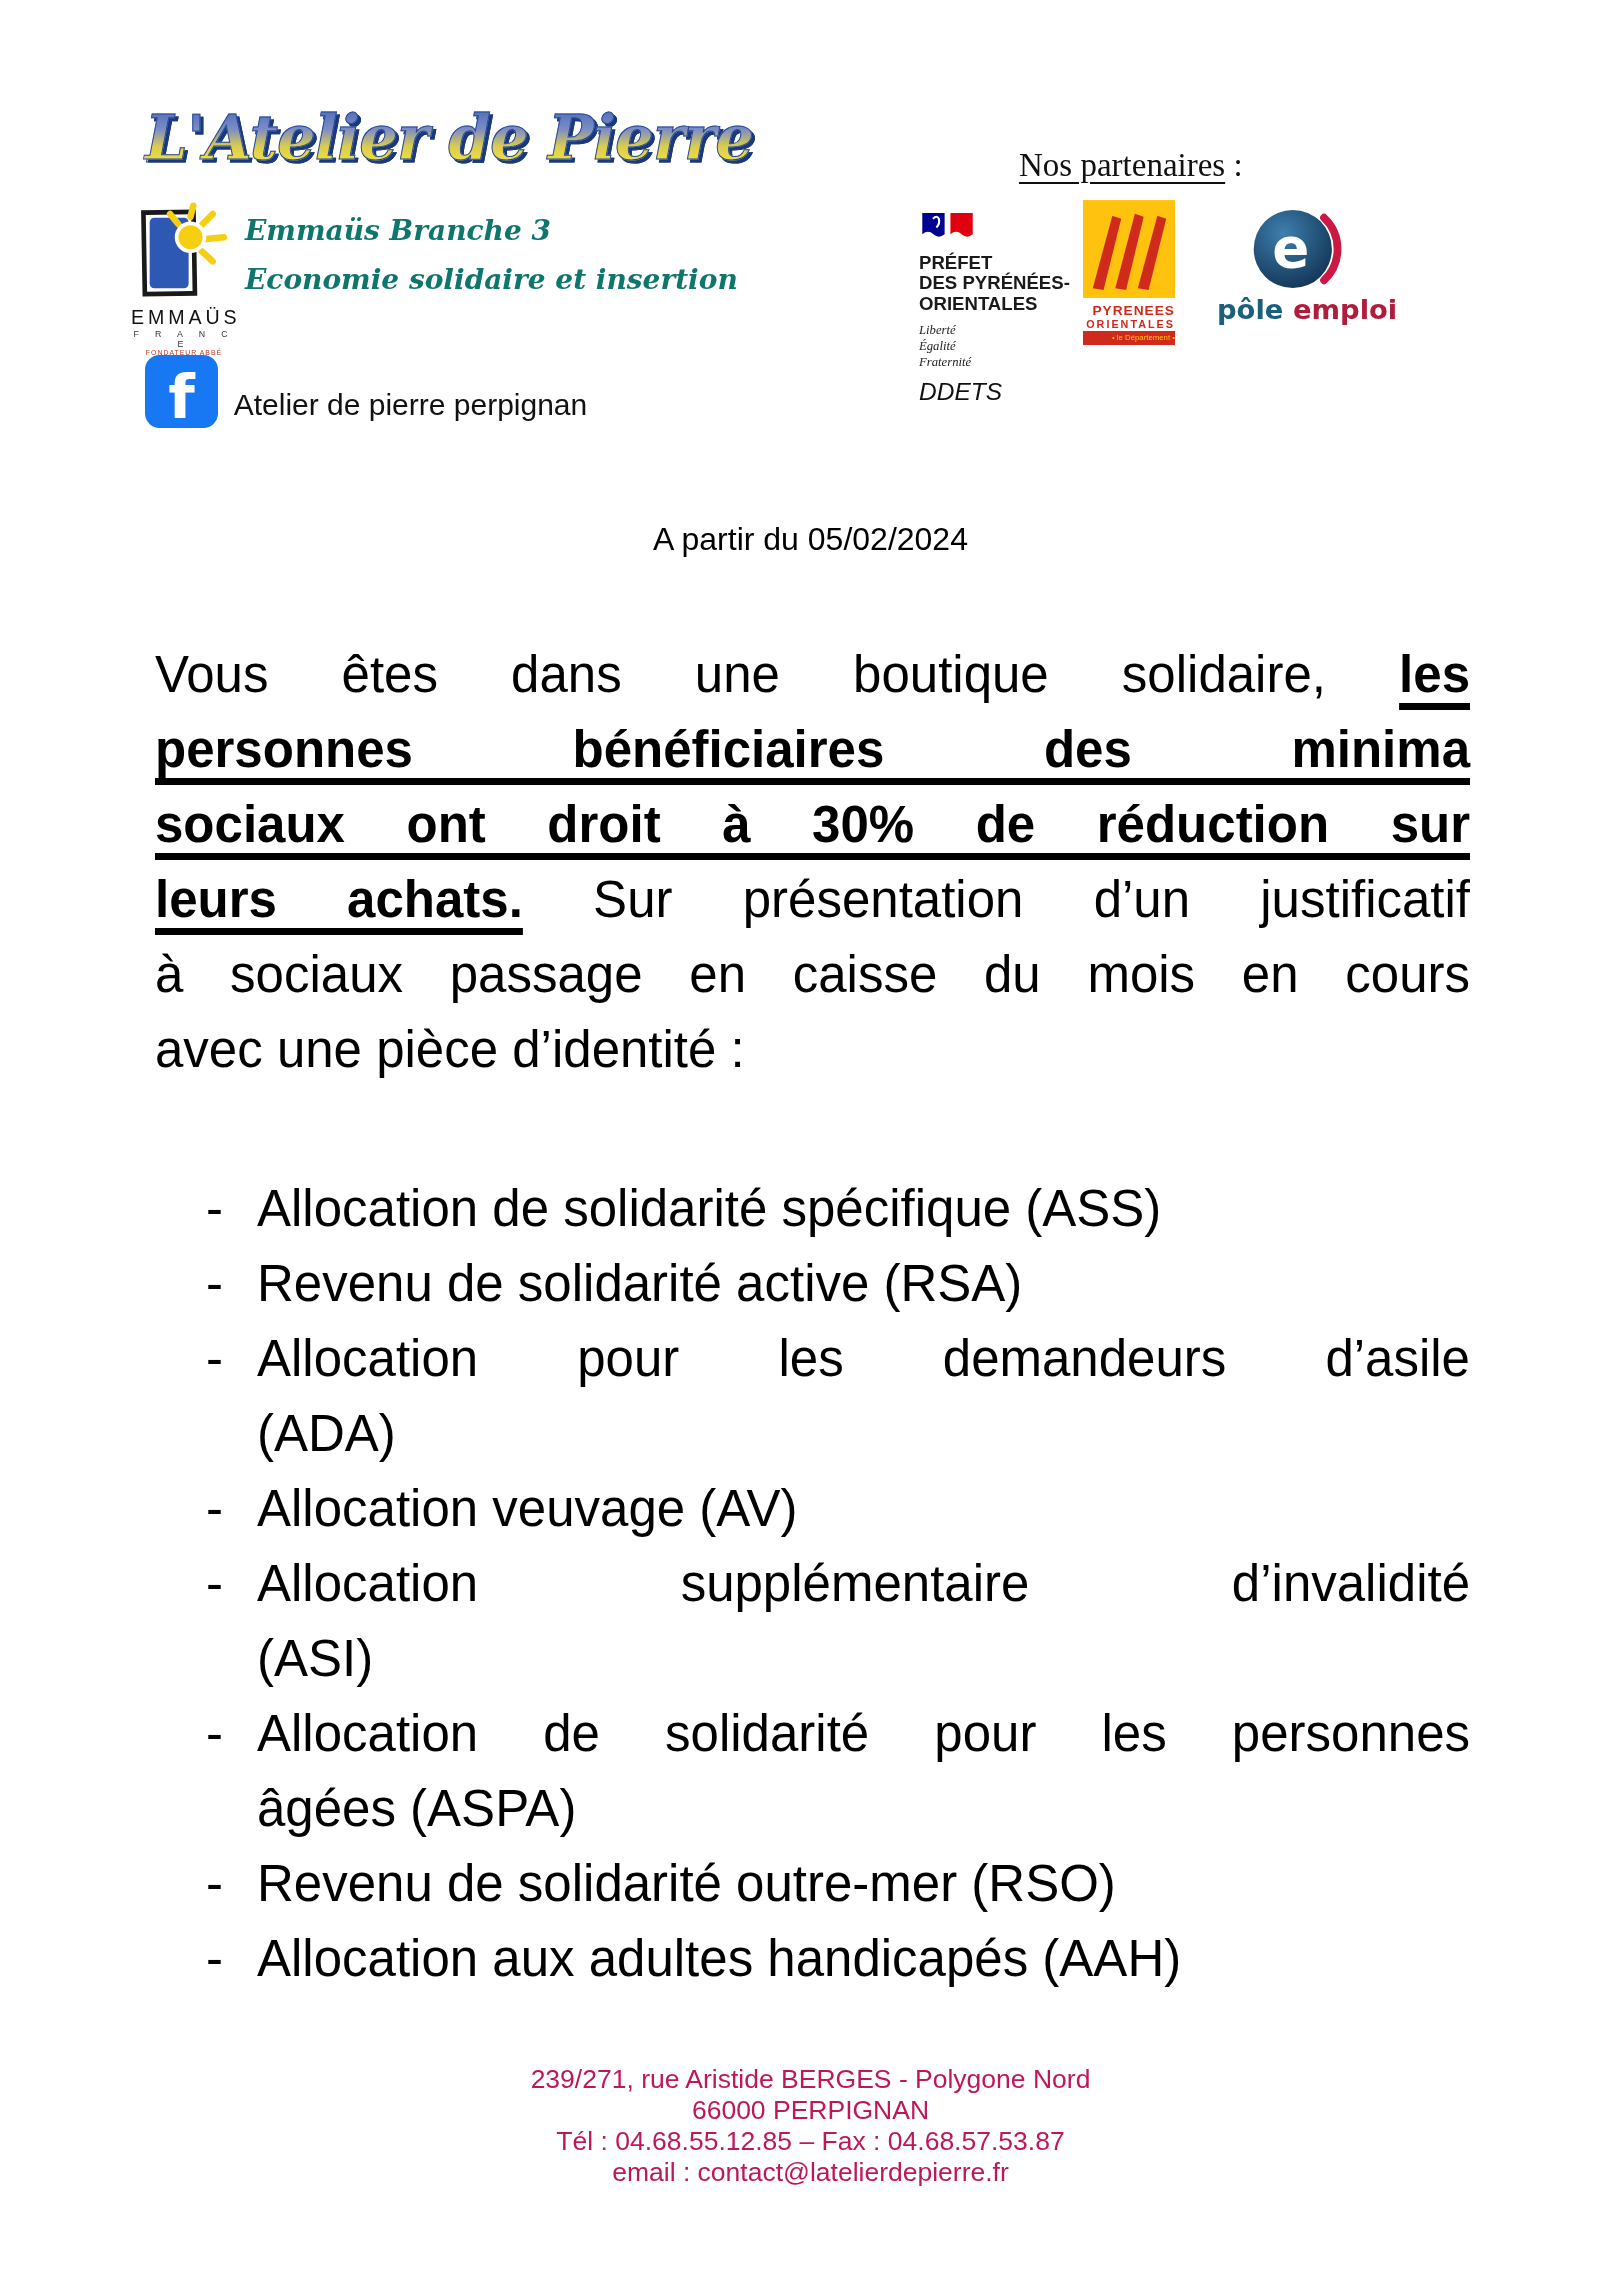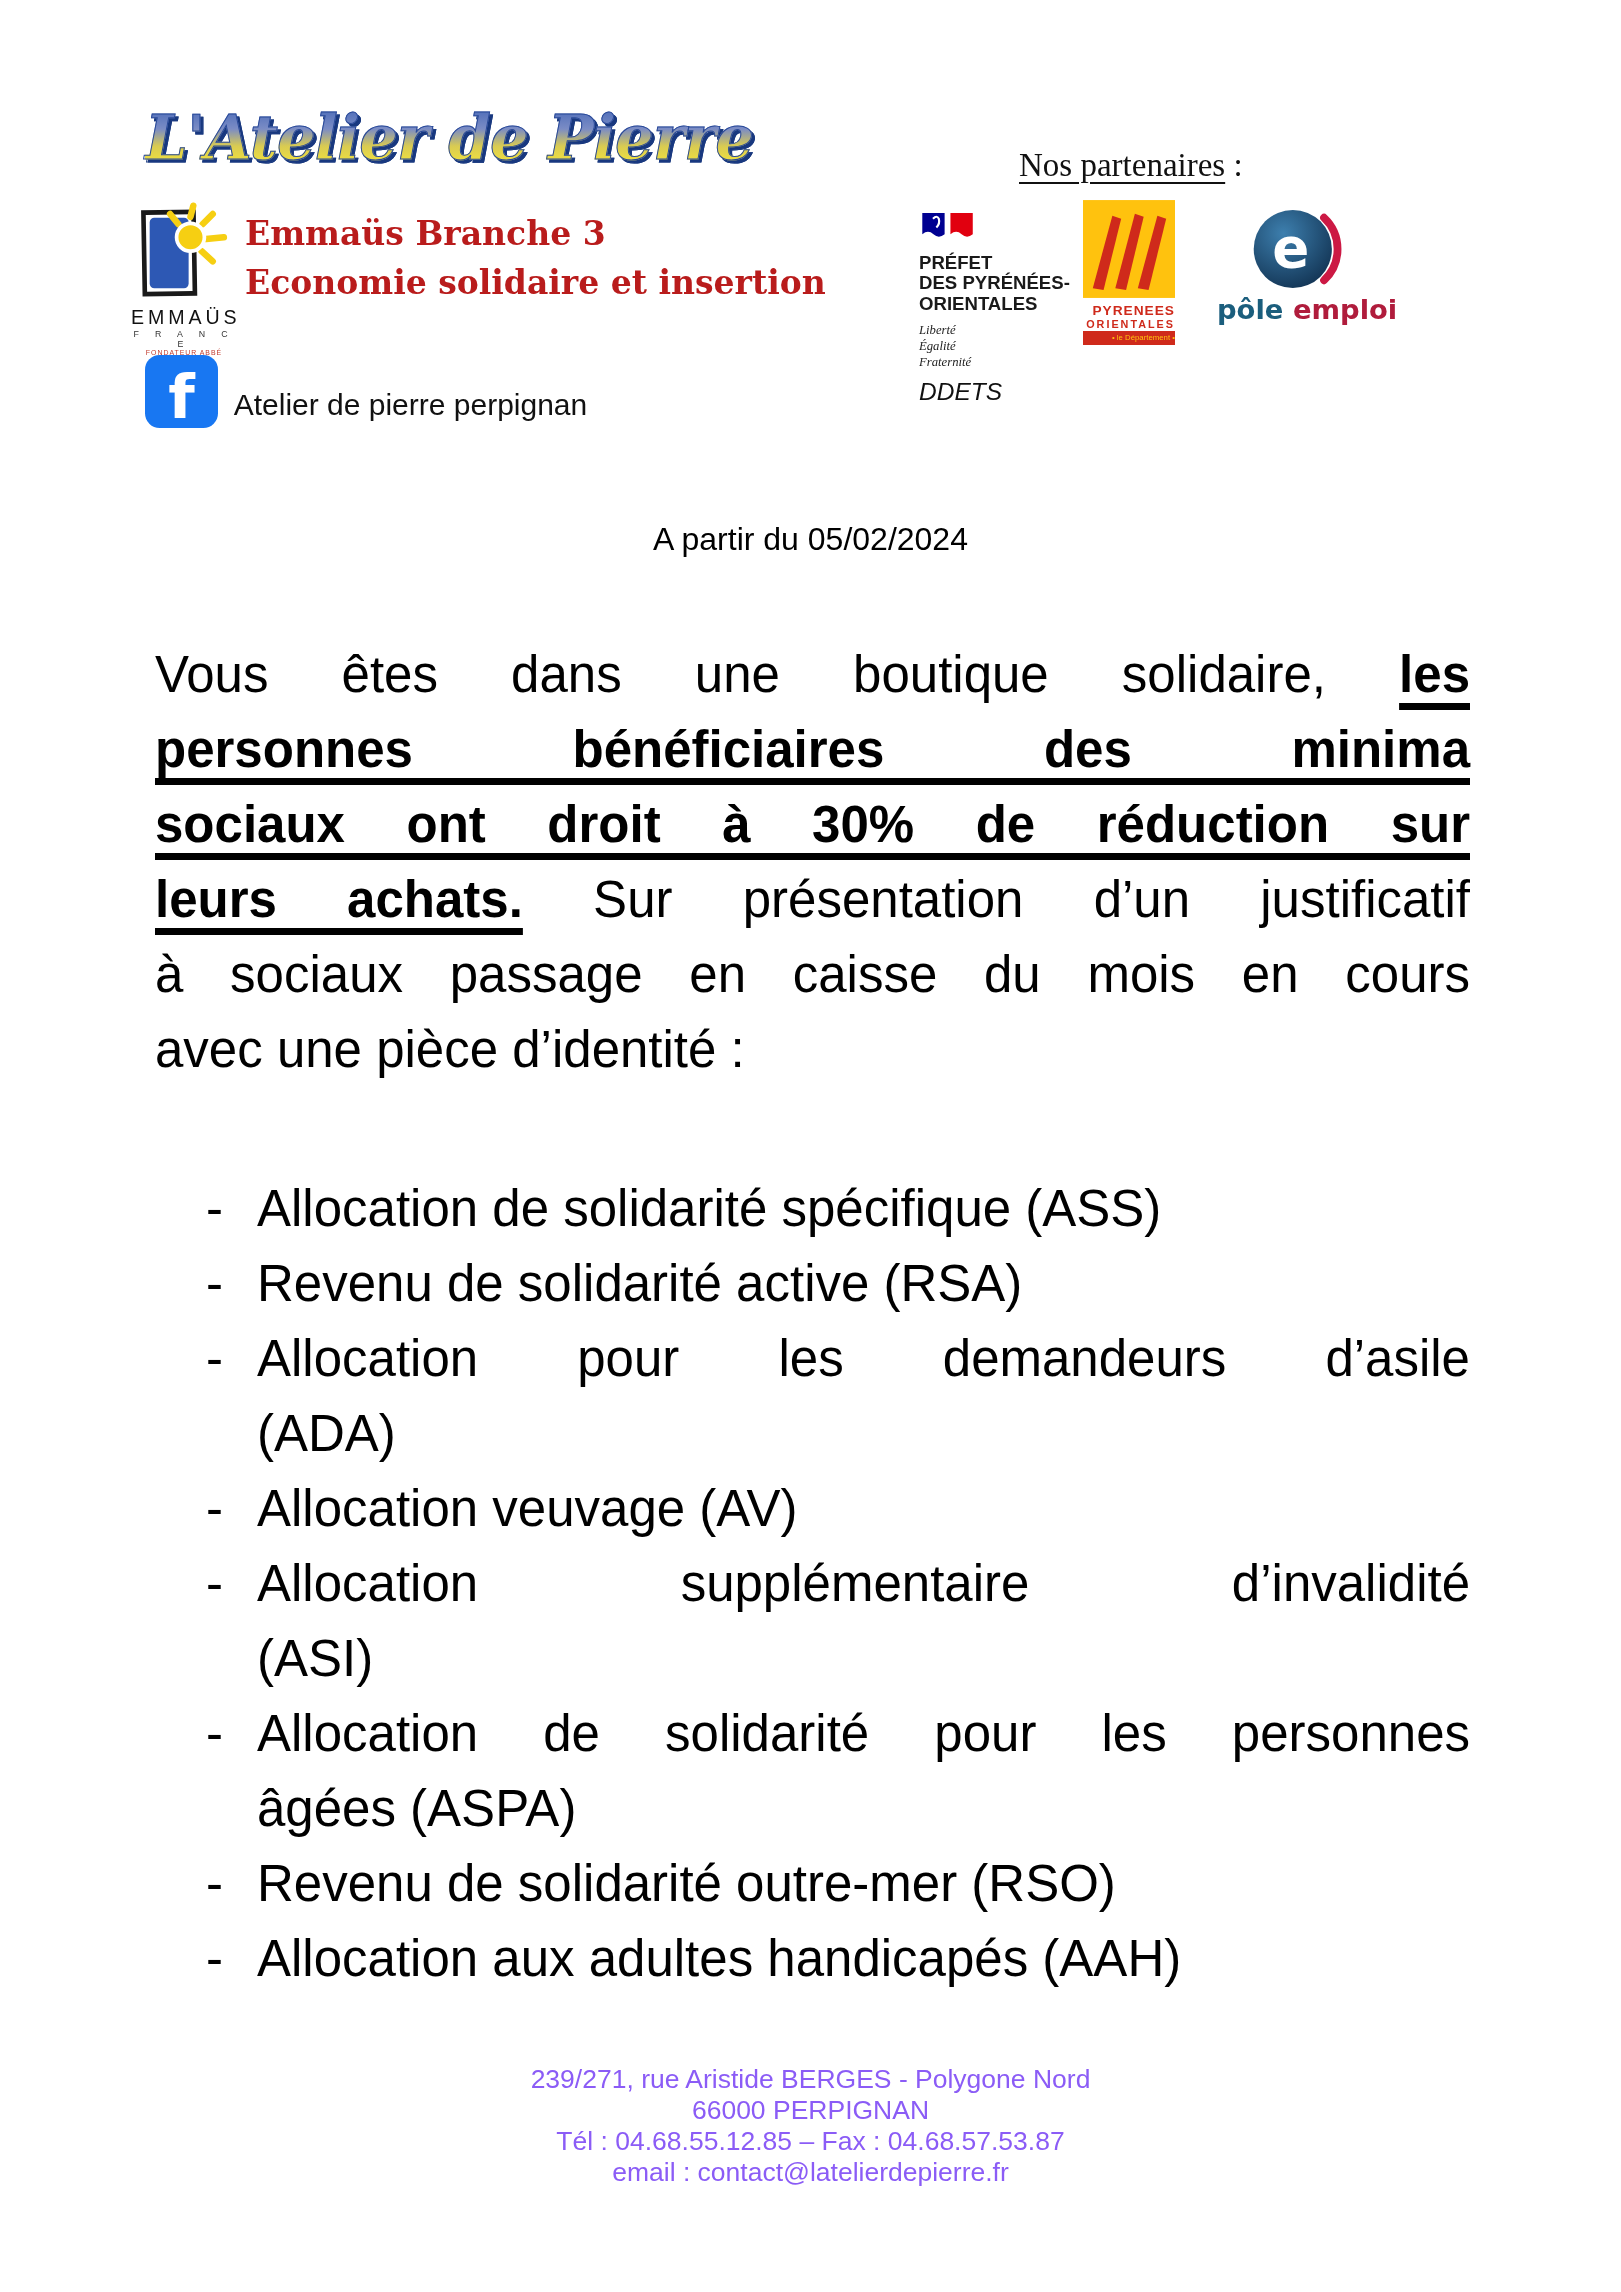--- a/index.html
+++ b/index.html
@@ -12,21 +12,21 @@
     font-size:61px;letter-spacing:-1px;white-space:nowrap;
     background:linear-gradient(180deg,#3f63b5 0%,#7b8cc5 38%,#d9cb52 62%,#f2e33c 88%);
     -webkit-background-clip:text;background-clip:text;color:transparent;
     -webkit-text-stroke:1px #2a4a99;
     filter:drop-shadow(3.9px 3.9px 0 #18387f);}
   .emmaus-block{position:absolute;left:131px;top:202px;width:106px;text-align:center;}
   .emmaus-name{font-size:19.6px;letter-spacing:3.9px;color:#111;margin-top:-2px;}
   .emmaus-france{font-size:8.8px;letter-spacing:6.9px;color:#333;}
   .emmaus-founder{font-size:6.9px;letter-spacing:1px;color:#c0392b;}
   .logo-sub{position:absolute;left:245px;font-family:"DejaVu Serif",serif;
-    font-weight:bold;color:#b91c1c;font-size:33px;white-space:nowrap;}
+    font-style:italic;font-weight:bold;color:#0f766e;font-size:28px;white-space:nowrap;}
   .sub1{top:214px;} .sub2{top:263px;text-align:center;}
 
   
   .fb-row{position:absolute;left:145px;top:355px;display:flex;align-items:flex-end;gap:15.7px;}
   .fb-icon{width:73px;height:73px;border-radius:14.7px;background:#1877f2;color:#fff;
     display:flex;align-items:flex-end;justify-content:center;overflow:hidden;
     font-family:"DejaVu Sans",sans-serif;font-weight:bold;font-size:61px;line-height:63px;}
   .fb-label{font-size:30px;color:#111;margin-bottom:5.9px;white-space:nowrap;}
 
   
@@ -55,21 +55,21 @@
   .bu{font-weight:bold;text-decoration:underline;text-decoration-thickness:6.9px;text-underline-offset:10.8px;}
 
   
   .benefits{position:absolute;left:155px;top:1171px;width:1315px;font-size:51px;line-height:75px;color:#000;}
   .bline{margin-left:51px;}
   .dash{display:inline-block;width:51px;}
   .cont{margin-left:102px;}
 
   
   .footer{position:absolute;left:0;top:2064px;width:1621px;text-align:center;
-    font-size:26.5px;line-height:31px;color:#8b5cf6;}
+    font-size:26.5px;line-height:31px;color:#be185d;}
 </style>
 </head>
 <body>
 
 <div class="page">
 
   <div class="logo-script">L'Atelier de Pierre</div>
 
   <div class="emmaus-block">
     <svg width="98" height="102" viewBox="0 0 100 110">

